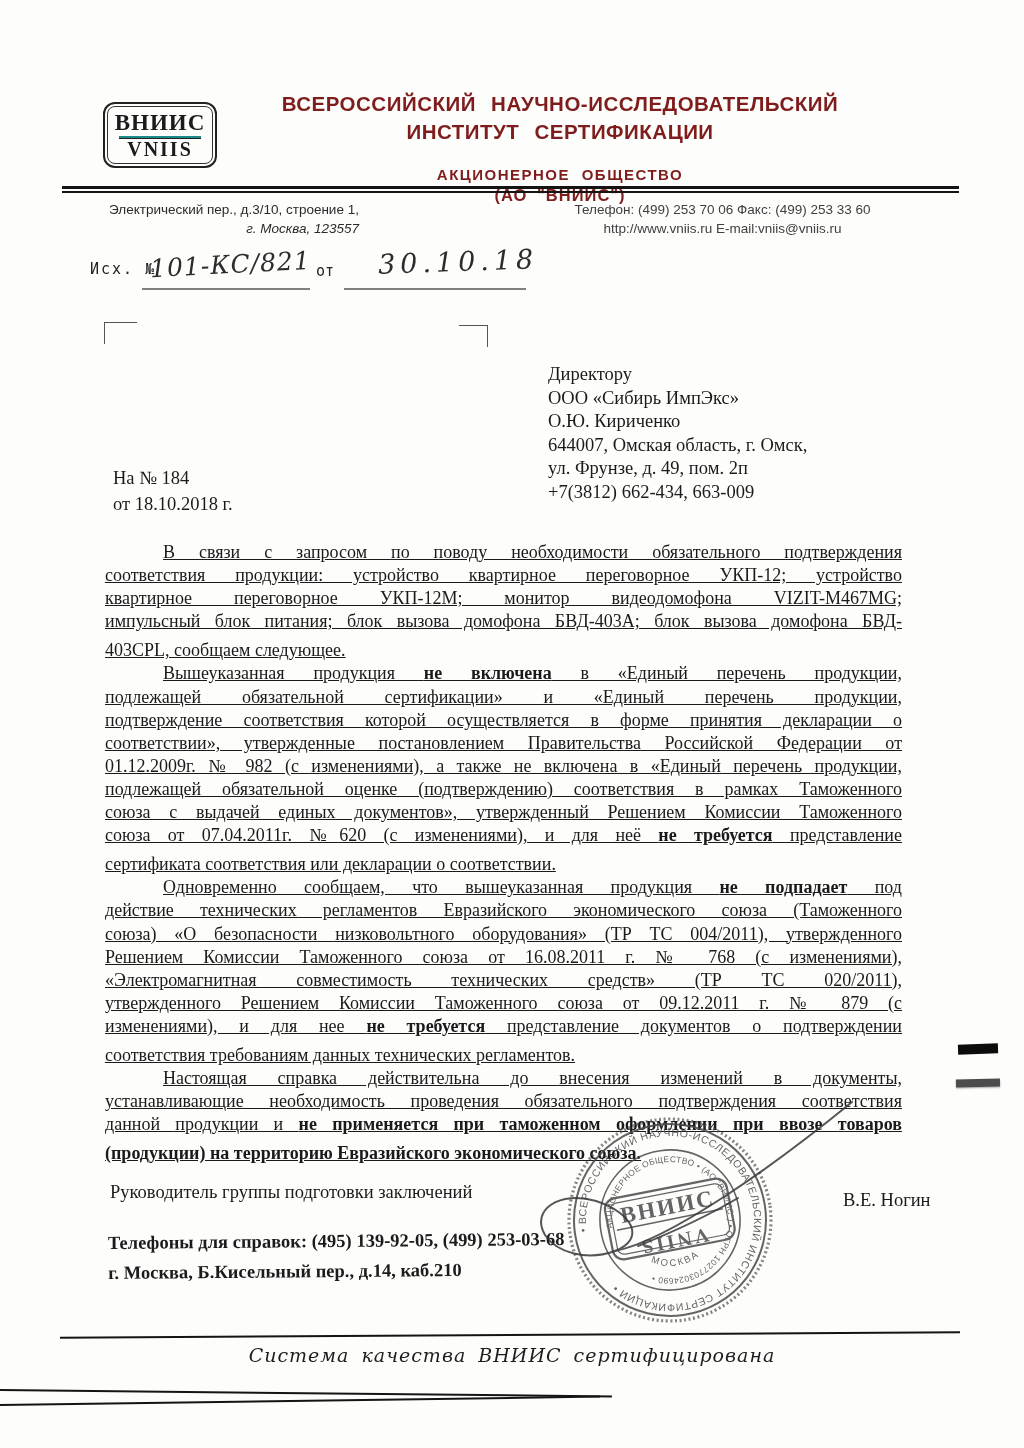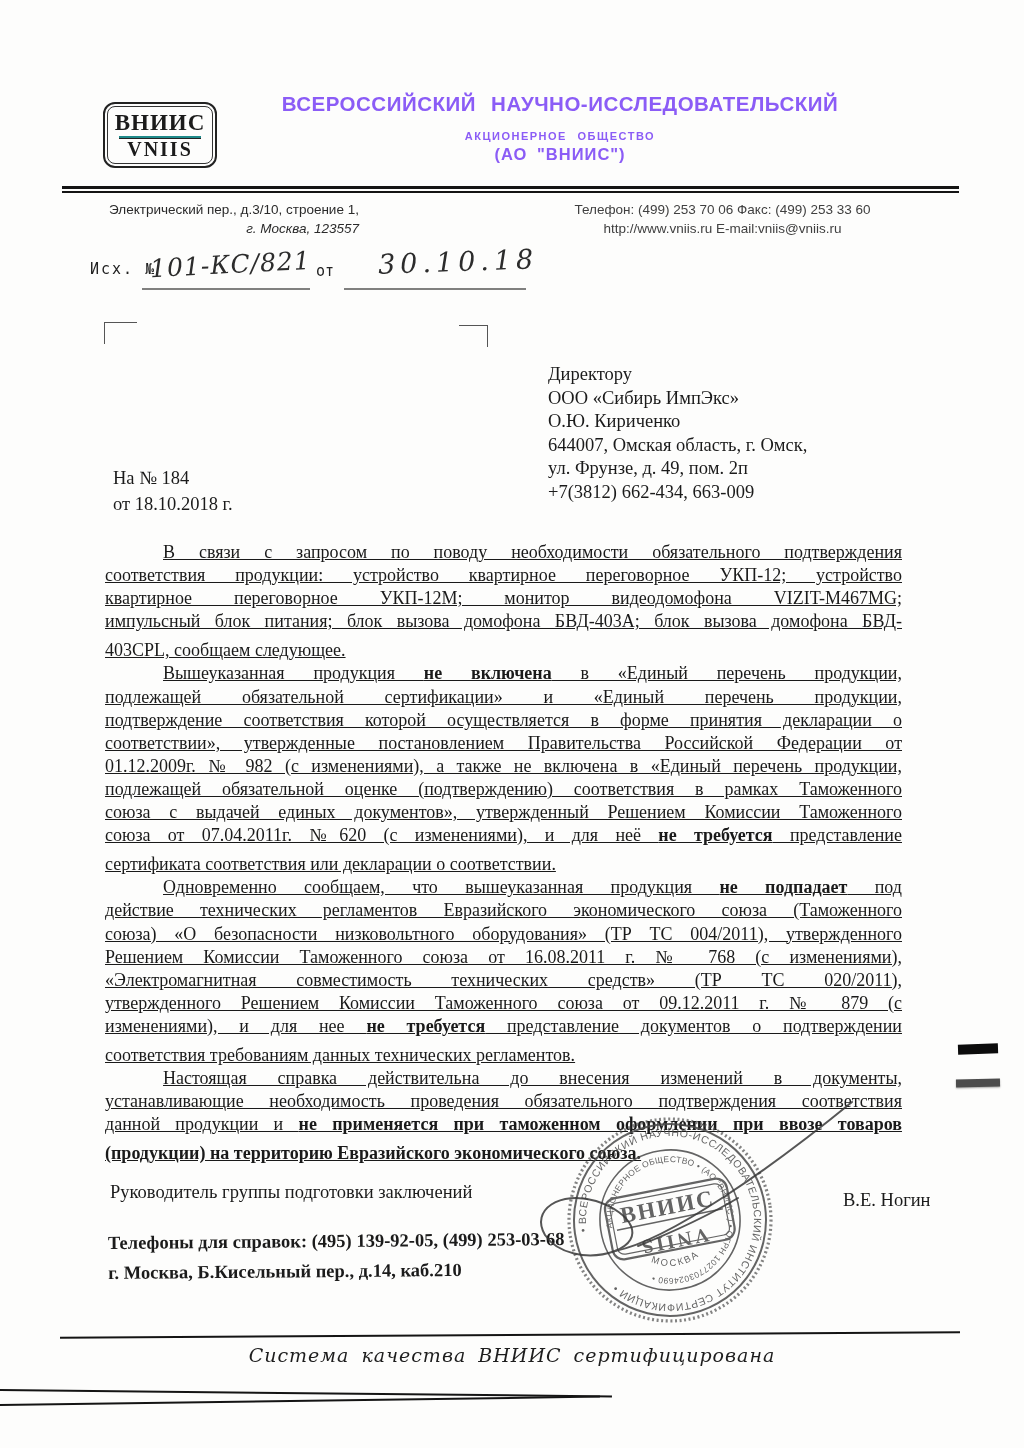--- a/index.html
+++ b/index.html
@@ -18,24 +18,24 @@
   }
   .logo-inner {
     width:100%; height:100%; border:1px solid #333; border-radius:8px;
     display:flex; flex-direction:column; align-items:center; justify-content:center;
   }
   .logo-ru { font:bold 23px/1 "Liberation Serif", serif; letter-spacing:1px; }
   .logo-rule { width:82px; height:2px; background:#1f8a8a; margin:2px 0 1px; box-shadow:0 1px 0 #222; }
   .logo-en { font:bold 20px/1 "Liberation Serif", serif; letter-spacing:2px; }
 
   
-  .org-titles { left:235px; top:92px; width:650px; text-align:center; font-family:"Liberation Sans", sans-serif; color:#8b5cf6; }
+  .org-titles { left:235px; top:92px; width:650px; text-align:center; font-family:"Liberation Sans", sans-serif; color:#7f1d1d; }
   .org-line1 { font-weight:bold; font-size:20.5px; letter-spacing:.5px; word-spacing:9px; }
   .org-line2 { font-weight:bold; font-size:20.5px; letter-spacing:.5px; word-spacing:9px; margin-top:4px; }
-  .org-type  { font-weight:bold; font-size:11px; letter-spacing:1.5px; word-spacing:6px; margin-top:14px; }
+  .org-type  { font-weight:bold; font-size:15px; letter-spacing:1.5px; word-spacing:6px; margin-top:22px; }
   .org-short { font-weight:bold; font-size:16.5px; letter-spacing:1px; word-spacing:4px; margin-top:3px; }
 
   .head-rule { left:62px; top:186px; width:897px; height:7px;
     border-top:3px solid #141414; border-bottom:2px solid #141414; }
 
   
   .contact-left { left:66px; top:200px; width:300px; font-family:"Liberation Sans", sans-serif; font-size:13.5px; color:#2a2a2a; line-height:19px;margin-left:43px; }
   .contact-left .c2 { text-align:right; width:250px;font-style:italic; }
   .contact-right { left:540px; top:200px; width:365px; text-align:center; font-family:"Liberation Sans", sans-serif; font-size:13.5px; color:#404040; line-height:19px; }
 
@@ -93,20 +93,21 @@
   <div class="abs logo-box">
     <div class="logo-inner">
       <div class="logo-ru">ВНИИС</div>
       <div class="logo-rule"></div>
       <div class="logo-en">VNIIS</div>
     </div>
   </div>
 
   <div class="abs org-titles">
     <div class="org-line1">ВСЕРОССИЙСКИЙ  НАУЧНО-ИССЛЕДОВАТЕЛЬСКИЙ</div>
+    <div class="org-line2">ИНСТИТУТ  СЕРТИФИКАЦИИ</div>
     <div class="org-type">АКЦИОНЕРНОЕ  ОБЩЕСТВО</div>
     <div class="org-short">(АО  "ВНИИС")</div>
   </div>
 
   <div class="abs head-rule"></div>
 
   <div class="abs contact-left">
     <div>Электрический пер., д.3/10, строение 1,</div>
     <div class="c2">г. Москва, 123557</div>
   </div>

